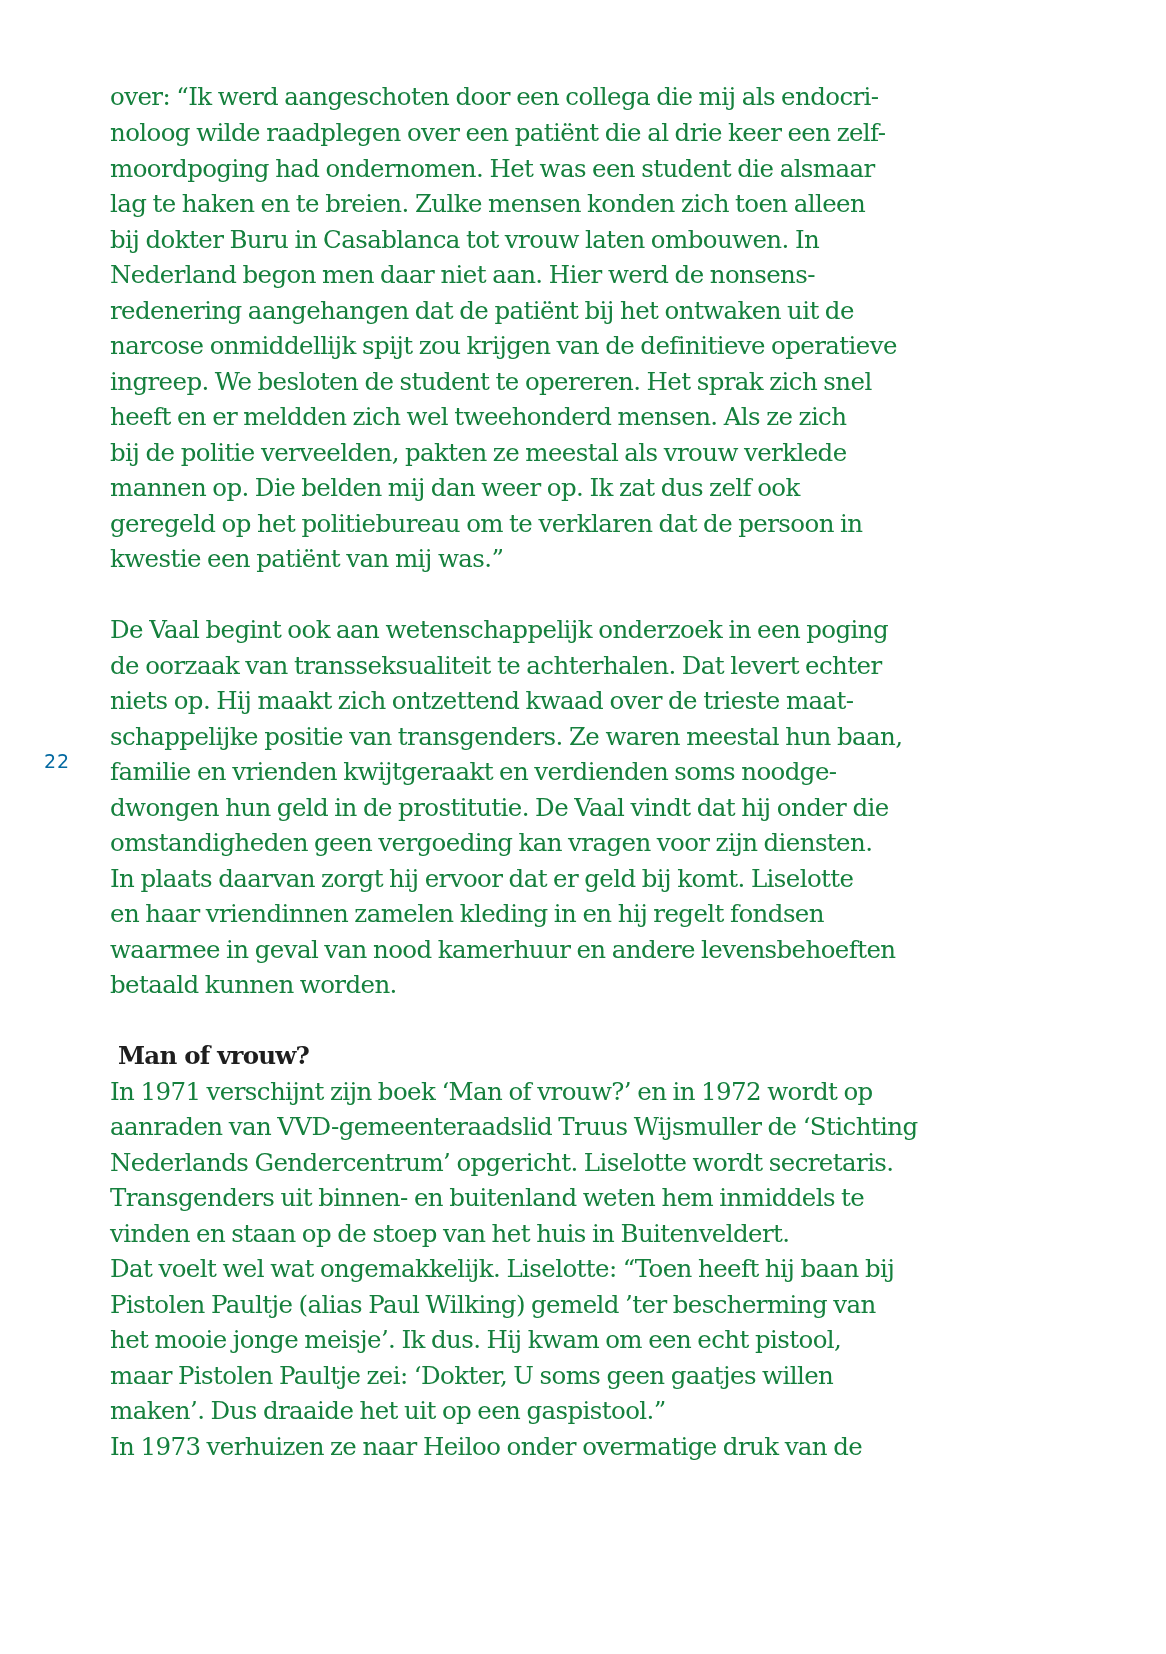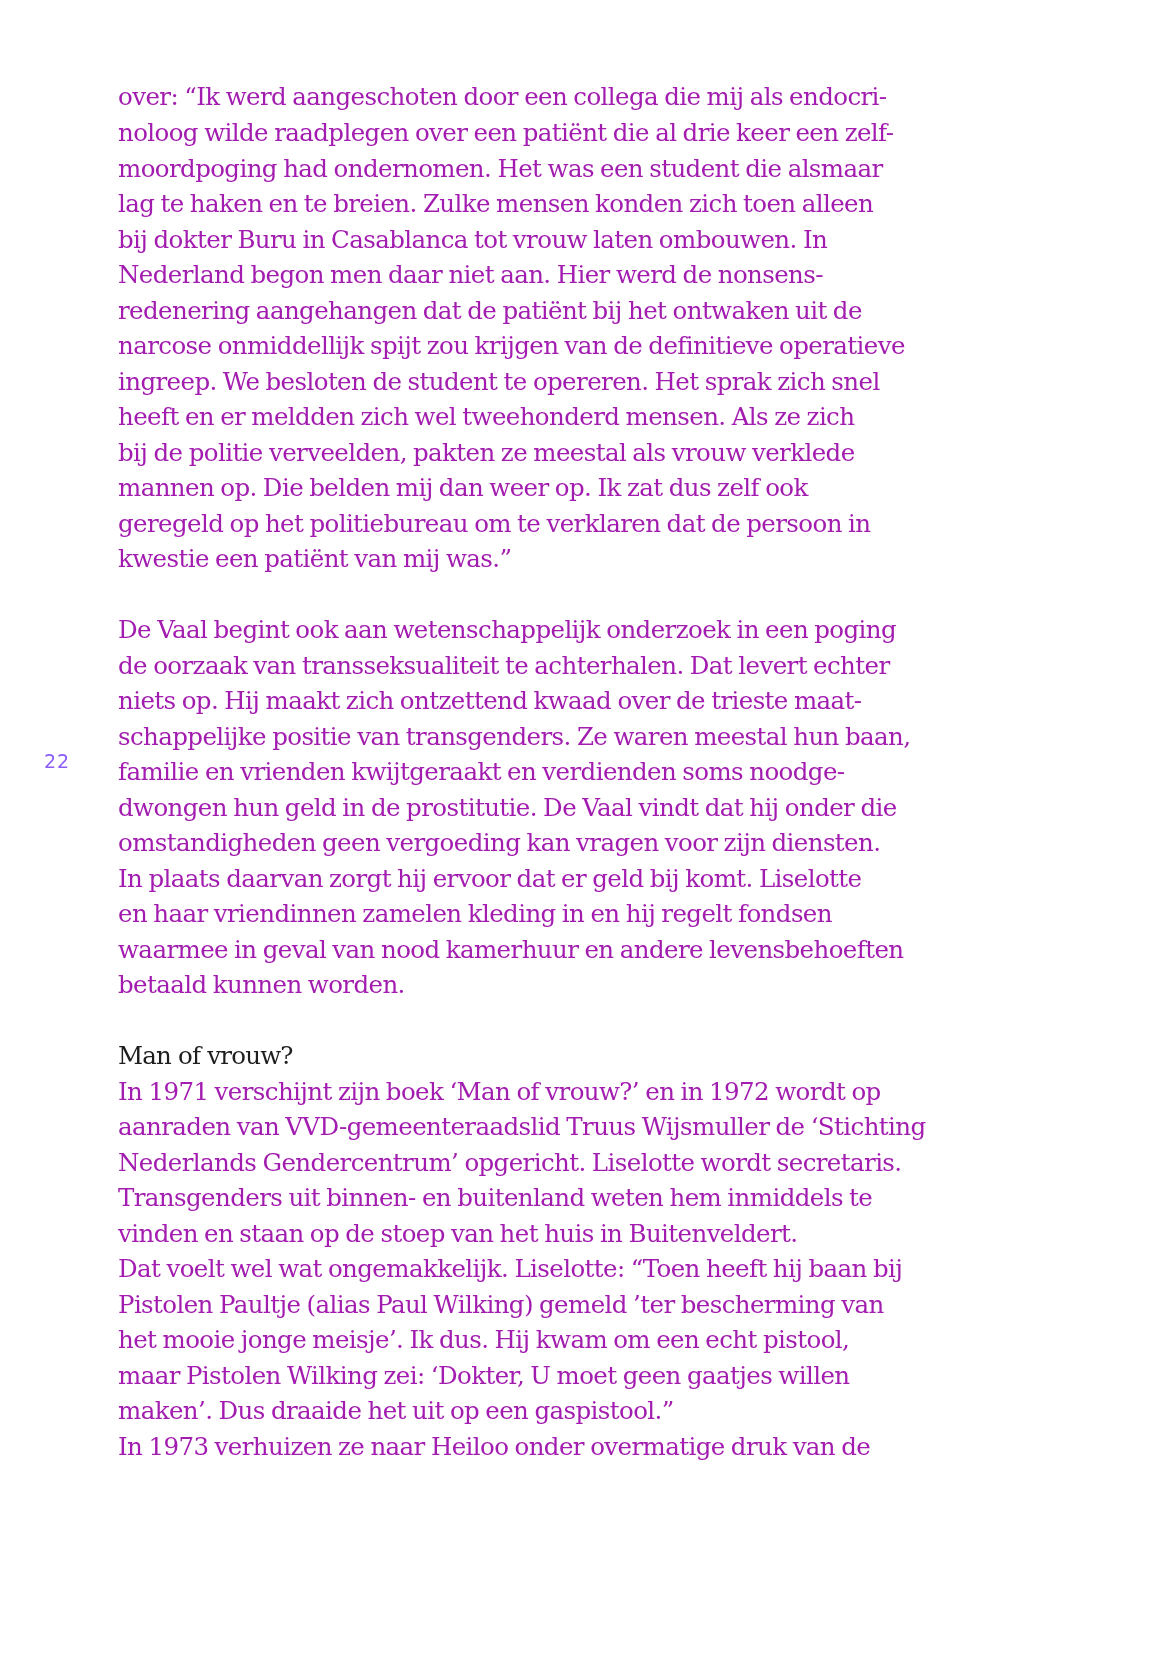--- a/index.html
+++ b/index.html
@@ -1,47 +1,47 @@
 <!DOCTYPE html>
 <html><head>
 <meta charset="utf-8">
 <style>
   html, body { margin: 0; padding: 0; background: #ffffff; }
   body { width: 1166px; height: 1654px; position: relative; overflow: hidden; }
   .page { position: absolute; left: 0; top: 0; width: 1166px; height: 1654px; background: #ffffff; }
   .line {
     position: absolute;
-    left: 118px;
+    left: 110px;
     font-family: "DejaVu Serif", serif;
     font-size: 24.5px;
-    color: #a21caf;
+    color: #15803d;
     white-space: nowrap;
     letter-spacing: -0.6px;
     word-spacing: -1px;
     line-height: 30px;
     transform-origin: left center;
   }
   .heading {
     position: absolute;
     left: 118px;
     font-family: "DejaVu Serif", serif;
-    font-weight: normal;
+    font-weight: bold;
     font-size: 24.5px;
     color: #1e1e1e;
     white-space: nowrap;
     letter-spacing: -0.8px;
     line-height: 30px;
   }
   .page-number {
     position: absolute;
     left: 44px;
     top: 750px;
     font-family: "DejaVu Sans", sans-serif;
     font-size: 19px;
-    color: #8b5cf6;
+    color: #0369a1;
     letter-spacing: 1px;
   }
 </style>
 </head>
 <body>
 
 <div class="page">
 
   <div>
     <div class="line" style="top:82px">over: “Ik werd aangeschoten door een collega die mij als endocri-</div>
@@ -80,18 +80,18 @@
 
   <div>
     <div class="line" style="top:1077px">In 1971 verschijnt zijn boek ‘Man of vrouw?’ en in 1972 wordt op</div>
     <div class="line" style="top:1112px">aanraden van VVD-gemeenteraadslid Truus Wijsmuller de ‘Stichting</div>
     <div class="line" style="top:1148px">Nederlands Gendercentrum’ opgericht. Liselotte wordt secretaris.</div>
     <div class="line" style="top:1183px">Transgenders uit binnen- en buitenland weten hem inmiddels te</div>
     <div class="line" style="top:1219px">vinden en staan op de stoep van het huis in Buitenveldert.</div>
     <div class="line" style="top:1254px">Dat voelt wel wat ongemakkelijk. Liselotte: “Toen heeft hij baan bij</div>
     <div class="line" style="top:1290px">Pistolen Paultje (alias Paul Wilking) gemeld ’ter bescherming van</div>
     <div class="line" style="top:1325px">het mooie jonge meisje’. Ik dus. Hij kwam om een echt pistool,</div>
-    <div class="line" style="top:1361px">maar Pistolen Wilking zei: ‘Dokter, U moet geen gaatjes willen</div>
+    <div class="line" style="top:1361px">maar Pistolen Paultje zei: ‘Dokter, U soms geen gaatjes willen</div>
     <div class="line" style="top:1396px">maken’. Dus draaide het uit op een gaspistool.”</div>
     <div class="line" style="top:1432px">In 1973 verhuizen ze naar Heiloo onder overmatige druk van de</div>
   </div>
 
 </div>
 
 </body></html>

